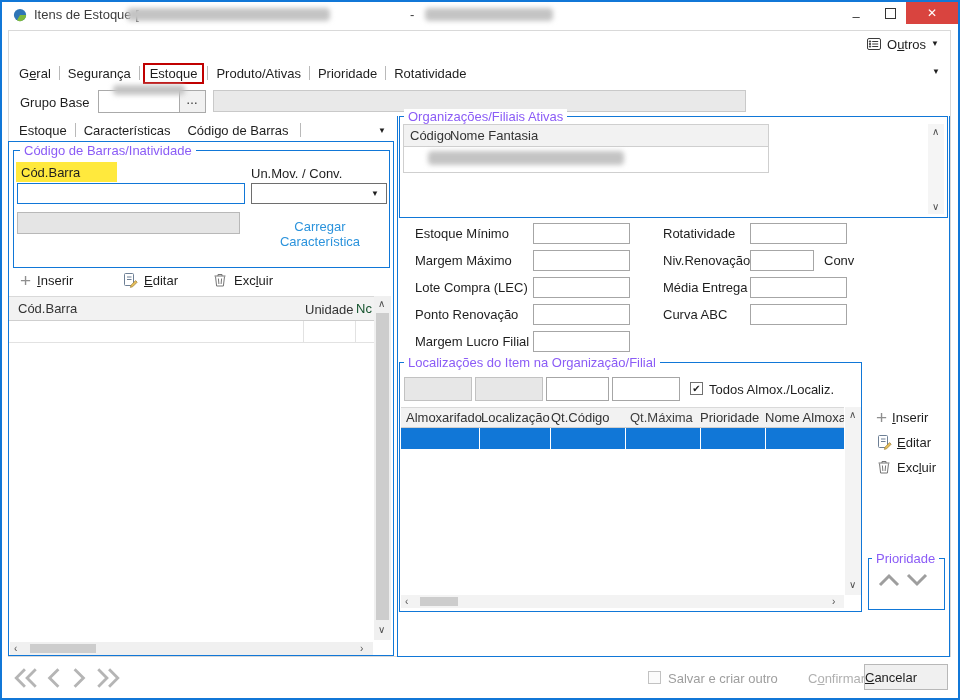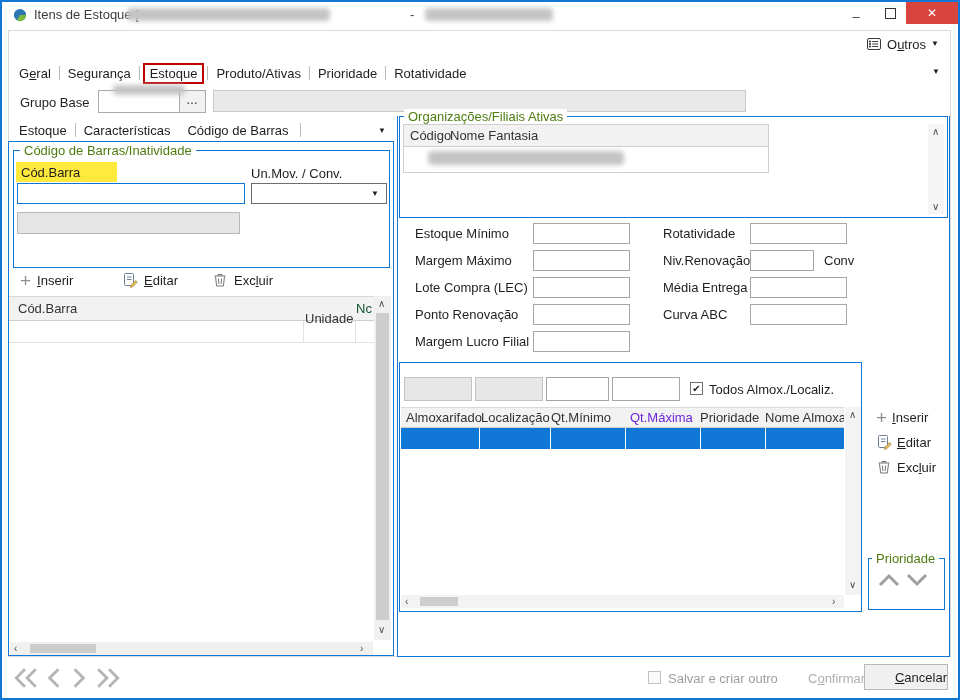--- a/index.html
+++ b/index.html
@@ -4,21 +4,21 @@
 <style>
   body{margin:0;background:#fff}
   .window{position:relative;width:960px;height:700px;background:#fff;overflow:hidden;
           font-family:"Liberation Sans","DejaVu Sans",sans-serif;font-size:13px;color:#1e1e1e}
   .frame{position:absolute;inset:0;border:2px solid var(--accent,#1177d7);pointer-events:none;z-index:60}
   .a{position:absolute}
   .lbl{position:absolute;white-space:nowrap;line-height:15px}
   .tx{position:absolute;border:1px solid #a6a6a6;background:#fff;box-sizing:border-box;padding:0 4px;font:inherit;outline:none}
   .tx.dis{background:#e7e7e7;border-color:#c2c2c2}
   .grp{position:absolute;border:1px solid var(--accent,#1177d7);box-sizing:border-box}
-  .grp-cap{position:absolute;background:#fff;padding:0 4px;white-space:nowrap;z-index:2;color:#4d7c0f}
+  .grp-cap{position:absolute;background:#fff;padding:0 4px;white-space:nowrap;z-index:2;color:#8b5cf6}
   .panel{position:absolute;border:1px solid var(--accent,#1177d7);box-sizing:border-box}
   .tabrow{position:absolute;display:flex;align-items:center}
   .tab{padding:2px 7px;white-space:nowrap}
   .sep{width:1px;height:14px;background:#b9b9b9;margin:0 1px}
   .annot{border:2px solid var(--annotation_red,#c00000);padding:1px 5px;margin:0 2px}
   .u{text-decoration:underline}
   .redact{position:absolute;background:#c4c4c4;border-radius:4px;filter:blur(2.5px)}
   .btn-flat{position:absolute;display:flex;align-items:center;gap:6px;white-space:nowrap}
   .hdrband{position:absolute;background:#f2f2f2;box-sizing:border-box;border-bottom:1px solid #cfcfcf;overflow:hidden}
   .sb{position:absolute;background:#f0f0f0}
@@ -112,20 +112,23 @@
   <span class="grp-cap" style="left:20px;top:143px">Código de Barras/Inatividade</span>
 
   <div class="a" style="left:16px;top:162px;width:101px;height:20px;background:var(--highlight_yellow,#ffe93d)"></div>
   <span class="lbl" style="left:21px;top:165px">Cód.Barra</span>
   <input class="tx" readonly="" style="left: 17px; top: 183px; width: 228px; height: 21px; border-color: var(--accent,#1177d7);">
   <span class="lbl" style="left:251px;top:166px">Un.Mov. / Conv.</span>
   <div class="a" style="left:251px;top:183px;width:136px;height:21px;border:1px solid #6e6e6e;box-sizing:border-box;background:#fff">
     <span class="ddicon" style="position:absolute;right:7px;top:6px">▼</span>
   </div>
   <div class="a" style="left:17px;top:212px;width:223px;height:22px;background:#e5e5e5;border:1px solid #b8b8b8;box-sizing:border-box"></div>
+  <span class="link" style="left:253px;top:219px;width:134px">
+    <span>Carregar</span><br><span>Característica</span>
+  </span>
 
   <div class="btn-flat" style="left:20px;top:273px">
     <span style="font-size:19px;color:#8f8f8f;line-height:14px">+</span>
     <span><span></span><span class="u">I</span><span>nserir</span></span>
   </div>
   <div class="btn-flat" style="left:122px;top:272px">
     <svg width="16" height="16" viewBox="0 0 16 16" fill="none" stroke="#6d7f95">
       <rect x="2.5" y="1.5" width="9" height="12" rx="1"></rect>
       <line x1="5" y1="5" x2="9.5" y2="5"></line>
         <line x1="5" y1="7.5" x2="9.5" y2="7.5"></line>
@@ -139,21 +142,21 @@
         <line x1="2.5" y1="4" x2="13.5" y2="4"></line>
       <path d="M6 4 V2.5 h4 V4"></path>
         <line x1="6.4" y1="6.5" x2="6.9" y2="12"></line>
         <line x1="9.6" y1="6.5" x2="9.1" y2="12"></line>
     </svg>
     <span><span>Exc</span><span class="u">l</span><span>uir</span></span>
   </div>
 
   <div class="hdrband" style="left:9px;top:296px;width:365px;height:25px;border-top:1px solid #d9d9d9"></div>
   <span class="lbl" style="left:18px;top:301px;color:#333">Cód.Barra</span>
-  <span class="lbl" style="left:305px;top:311px;color:#333">Unidade</span>
+  <span class="lbl" style="left:305px;top:302px;color:#333">Unidade</span>
   <span class="lbl" style="left:356px;top:301px;color:#14532d">Nc</span>
   <div class="a" style="left:9px;top:321px;width:365px;height:22px;border-bottom:1px solid #e2e2e2;box-sizing:border-box"></div>
   <div class="a" style="left:303px;top:321px;width:1px;height:21px;background:#e2e2e2"></div>
   <div class="a" style="left:355px;top:321px;width:1px;height:21px;background:#e2e2e2"></div>
 
   <div class="sb" style="left:374px;top:296px;width:17px;height:344px"></div>
   <span class="ar" style="left:378px;top:299px">∧</span>
   <div class="thumb" style="left:376px;top:313px;width:13px;height:307px"></div>
   <span class="ar" style="left:378px;top:625px">∨</span>
 
@@ -191,35 +194,36 @@
   <input class="tx" readonly="" style="left: 750px; top: 223px; width: 97px; height: 21px;">
   <span class="lbl" style="left:663px;top:253px">Niv.Renovação</span>
   <input class="tx" readonly="" style="left: 750px; top: 250px; width: 64px; height: 21px;">
   <span class="lbl" style="left:824px;top:253px">Conv</span>
   <span class="lbl" style="left:663px;top:280px">Média Entrega</span>
   <input class="tx" readonly="" style="left: 750px; top: 277px; width: 97px; height: 21px;">
   <span class="lbl" style="left:663px;top:307px">Curva ABC</span>
   <input class="tx" readonly="" style="left: 750px; top: 304px; width: 97px; height: 21px;">
 
   <div class="grp" style="left:399px;top:362px;width:463px;height:250px"></div>
+  <span class="grp-cap" style="left:404px;top:355px">Localizações do Item na Organização/Filial</span>
 
   <input class="tx dis" readonly="" style="left: 404px; top: 377px; width: 68px; height: 24px;">
   <input class="tx dis" readonly="" style="left: 475px; top: 377px; width: 68px; height: 24px;">
   <input class="tx" readonly="" style="left: 546px; top: 377px; width: 63px; height: 24px;">
   <input class="tx" readonly="" style="left: 612px; top: 377px; width: 68px; height: 24px;">
   <div class="chk" style="left:690px;top:382px">
     <span>✔</span>
   </div>
   <span class="lbl" style="left:709px;top:382px">Todos Almox./Localiz.</span>
 
   <div class="hdrband" style="left:401px;top:407px;width:443px;height:21px;border-top:1px solid #d9d9d9"></div>
   <span class="lbl" style="left:406px;top:410px;color:#333">Almoxarifado</span>
   <span class="lbl" style="left:481px;top:410px;color:#333">Localização</span>
-  <span class="lbl" style="left:551px;top:410px;color:#333">Qt.Mínimo</span>
-  <span class="lbl" style="left:630px;top:410px;color:#6d28d9">Qt.Máxima</span>
+  <span class="lbl" style="left:551px;top:410px;color:#333">Qt.Código</span>
+  <span class="lbl" style="left:630px;top:410px;color:#404040">Qt.Máxima</span>
   <span class="lbl" style="left:700px;top:410px;color:#333">Prioridade</span>
   <span class="lbl" style="left:765px;top:410px;color:#333;max-width:79px;overflow:hidden">Nome Almoxar</span>
 
   <div class="a" style="left:401px;top:428px;width:443px;height:21px;background:var(--selection_blue,#1177d7)">
     <div class="a" style="left:78px;top:0;width:1px;height:21px;background:#fff"></div>
     <div class="a" style="left:149px;top:0;width:1px;height:21px;background:#fff"></div>
     <div class="a" style="left:224px;top:0;width:1px;height:21px;background:#fff"></div>
     <div class="a" style="left:299px;top:0;width:1px;height:21px;background:#fff"></div>
     <div class="a" style="left:364px;top:0;width:1px;height:21px;background:#fff"></div>
   </div>
@@ -292,18 +296,18 @@
       </svg>
   </div>
 
   <div class="chk" style="left:648px;top:671px;border-color:#c2c2c2;background:#fbfbfb"></div>
   <span class="lbl gray-txt" style="left:668px;top:671px;color:#9e9e9e">Salvar e criar outro</span>
 
   <span class="lbl gray-txt" style="left:808px;top:671px">
     <span>C</span><span class="u">o</span><span>nfirmar</span>
   </span>
 
-  <div class="a" style="left:864px;top:664px;width:84px;height:26px;background:#f0f0f0;border:1px solid #b8b8b8;box-sizing:border-box;display:flex;align-items:center;justify-content:flex-end">
+  <div class="a" style="left:864px;top:664px;width:84px;height:26px;background:#f0f0f0;border:1px solid #b8b8b8;box-sizing:border-box;display:flex;align-items:center;justify-content:flex-start">
     <span><span></span><span class="u">C</span><span>ancelar</span></span>
   </div>
 
   <div class="frame"></div>
 </div>
 
 </body></html>

